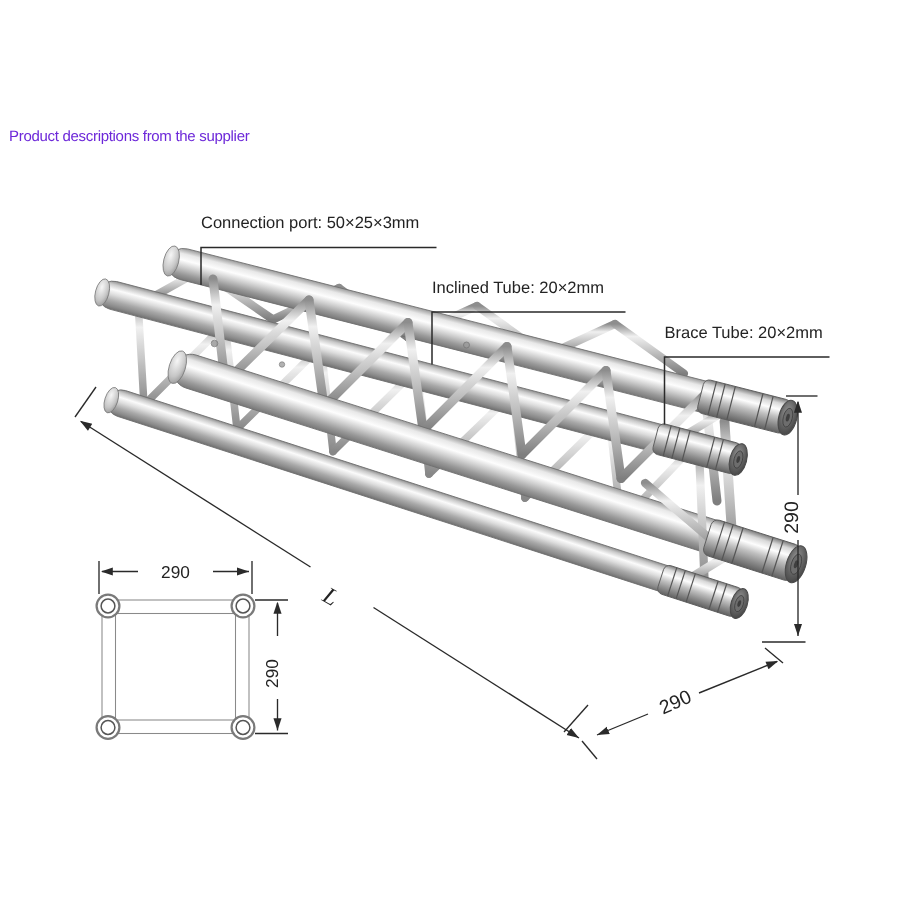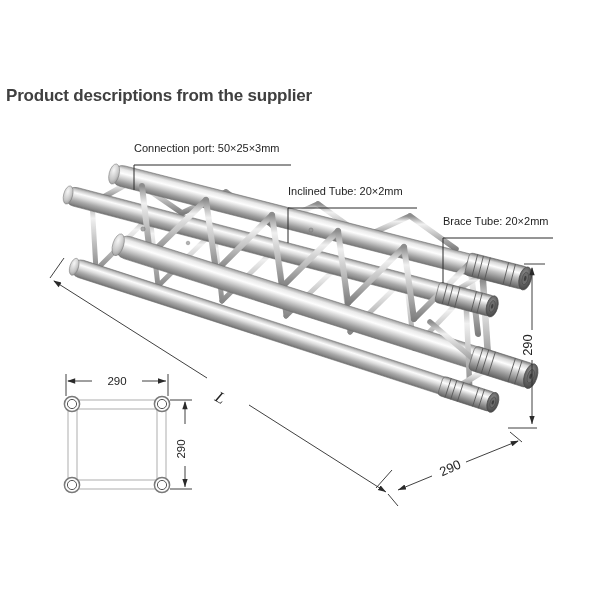--- a/index.html
+++ b/index.html
@@ -20,24 +20,24 @@
     position: absolute;
     left: 0; top: 0;
     width: 600px;
     height: 600px;
     background: #ffffff;
   }
   .page-title {
     position: absolute;
     left: 6px;
     top: 86px;
-    font-size: 17px;
-    font-weight: bold;
+    font-size: 10px;
+    font-weight: normal;
     letter-spacing: -0.2px;
-    color: #404040;
+    color: #6d28d9;
     white-space: nowrap;
   }
   #diagram {
     position: absolute;
     left: 0;
     top: 0;
     width: 600px;
     height: 600px;
     display: block;
   }

